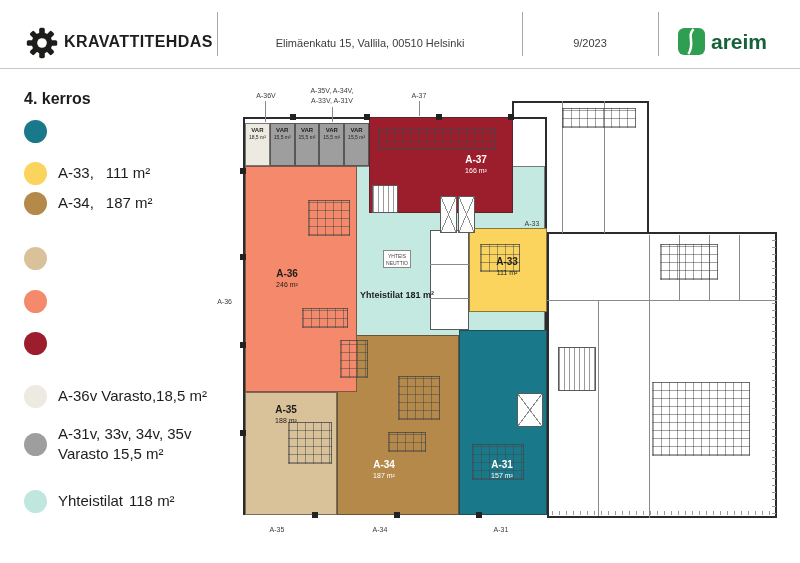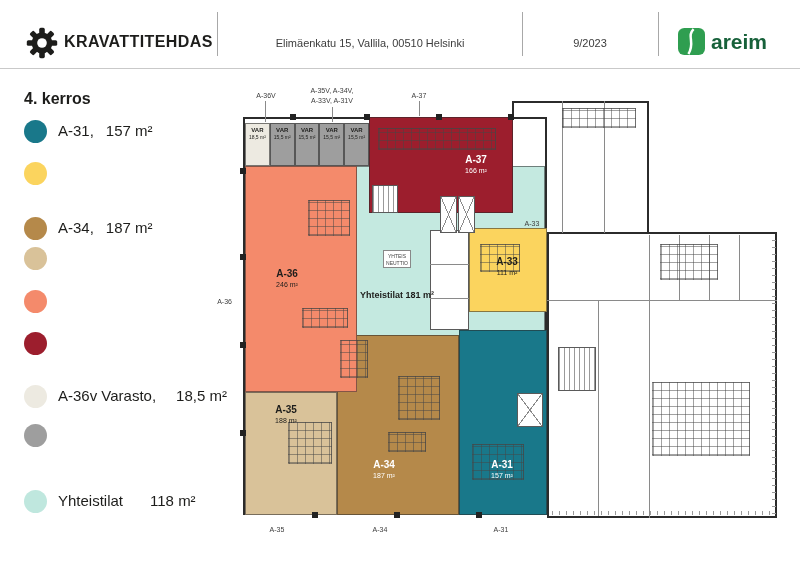--- a/index.html
+++ b/index.html
@@ -79,48 +79,52 @@
       <span class="brand-text" style="color: rgb(23, 97, 58);">areim</span>
     </div>
     <div class="hrule"></div>
   </div>
 
   <aside>
     <div class="floor-title">4. kerros</div>
 
     <div class="lg-row" style="top:120px">
       <span class="lg-dot" style="background-color: rgb(25, 120, 138);"></span>
-      <span class="lg-txt"><span class="lg-name">A-31,</span><span>157 m²</span></span>
     </div>
     <div class="lg-row" style="top:162px">
       <span class="lg-dot" style="background-color: rgb(251, 212, 94);"></span>
-    </div>
-    <div class="lg-row" style="top:217px">
+      <span class="lg-txt"><span class="lg-name">A-33,</span><span>111 m²</span></span>
+    </div>
+    <div class="lg-row" style="top:192px">
       <span class="lg-dot" style="background-color: rgb(181, 137, 74);"></span>
       <span class="lg-txt"><span class="lg-name">A-34,</span><span>187 m²</span></span>
     </div>
     <div class="lg-row" style="top:247px">
       <span class="lg-dot" style="background-color: rgb(217, 194, 153);"></span>
     </div>
     <div class="lg-row" style="top:290px">
       <span class="lg-dot" style="background-color: rgb(244, 138, 107);"></span>
     </div>
     <div class="lg-row" style="top:332px">
       <span class="lg-dot" style="background-color: rgb(156, 30, 45);"></span>
     </div>
     <div class="lg-row" style="top:385px">
       <span class="lg-dot" style="background-color: rgb(237, 234, 225);"></span>
-      <span class="lg-txt"><span class="lg-name" style="margin-right:20px">A-36v Varasto,</span><span>18,5 m²</span></span>
+      <span class="lg-txt"><span class="lg-name" style="margin-right:0">A-36v Varasto,</span><span>18,5 m²</span></span>
     </div>
     <div class="lg-row" style="top:424px">
       <span class="lg-dot" style="background-color: rgb(158, 158, 158);"></span>
+      <span class="lg-txt">
+        <span style="display:block">A-31v, 33v, 34v, 35v</span>
+        <span style="display:block">Varasto 15,5 m²</span>
+      </span>
     </div>
     <div class="lg-row" style="top:490px">
       <span class="lg-dot" style="background-color: rgb(191, 231, 222);"></span>
-      <span class="lg-txt"><span class="lg-name" style="margin-right:27px">Yhteistilat</span><span>118 m²</span></span>
+      <span class="lg-txt"><span class="lg-name" style="margin-right:6px">Yhteistilat</span><span>118 m²</span></span>
     </div>
   </aside>
 
   <main class="plan">
 
     <div class="block" style="left:280px;top:17px;width:137px;height:134px"></div>
     <div class="block" style="left:315px;top:148px;width:230px;height:286px"></div>
 
     <div class="thin" style="left:315px;top:216px;width:230px;height:1px"></div>
     <div class="thin" style="left:417px;top:151px;width:1px;height:283px"></div>

